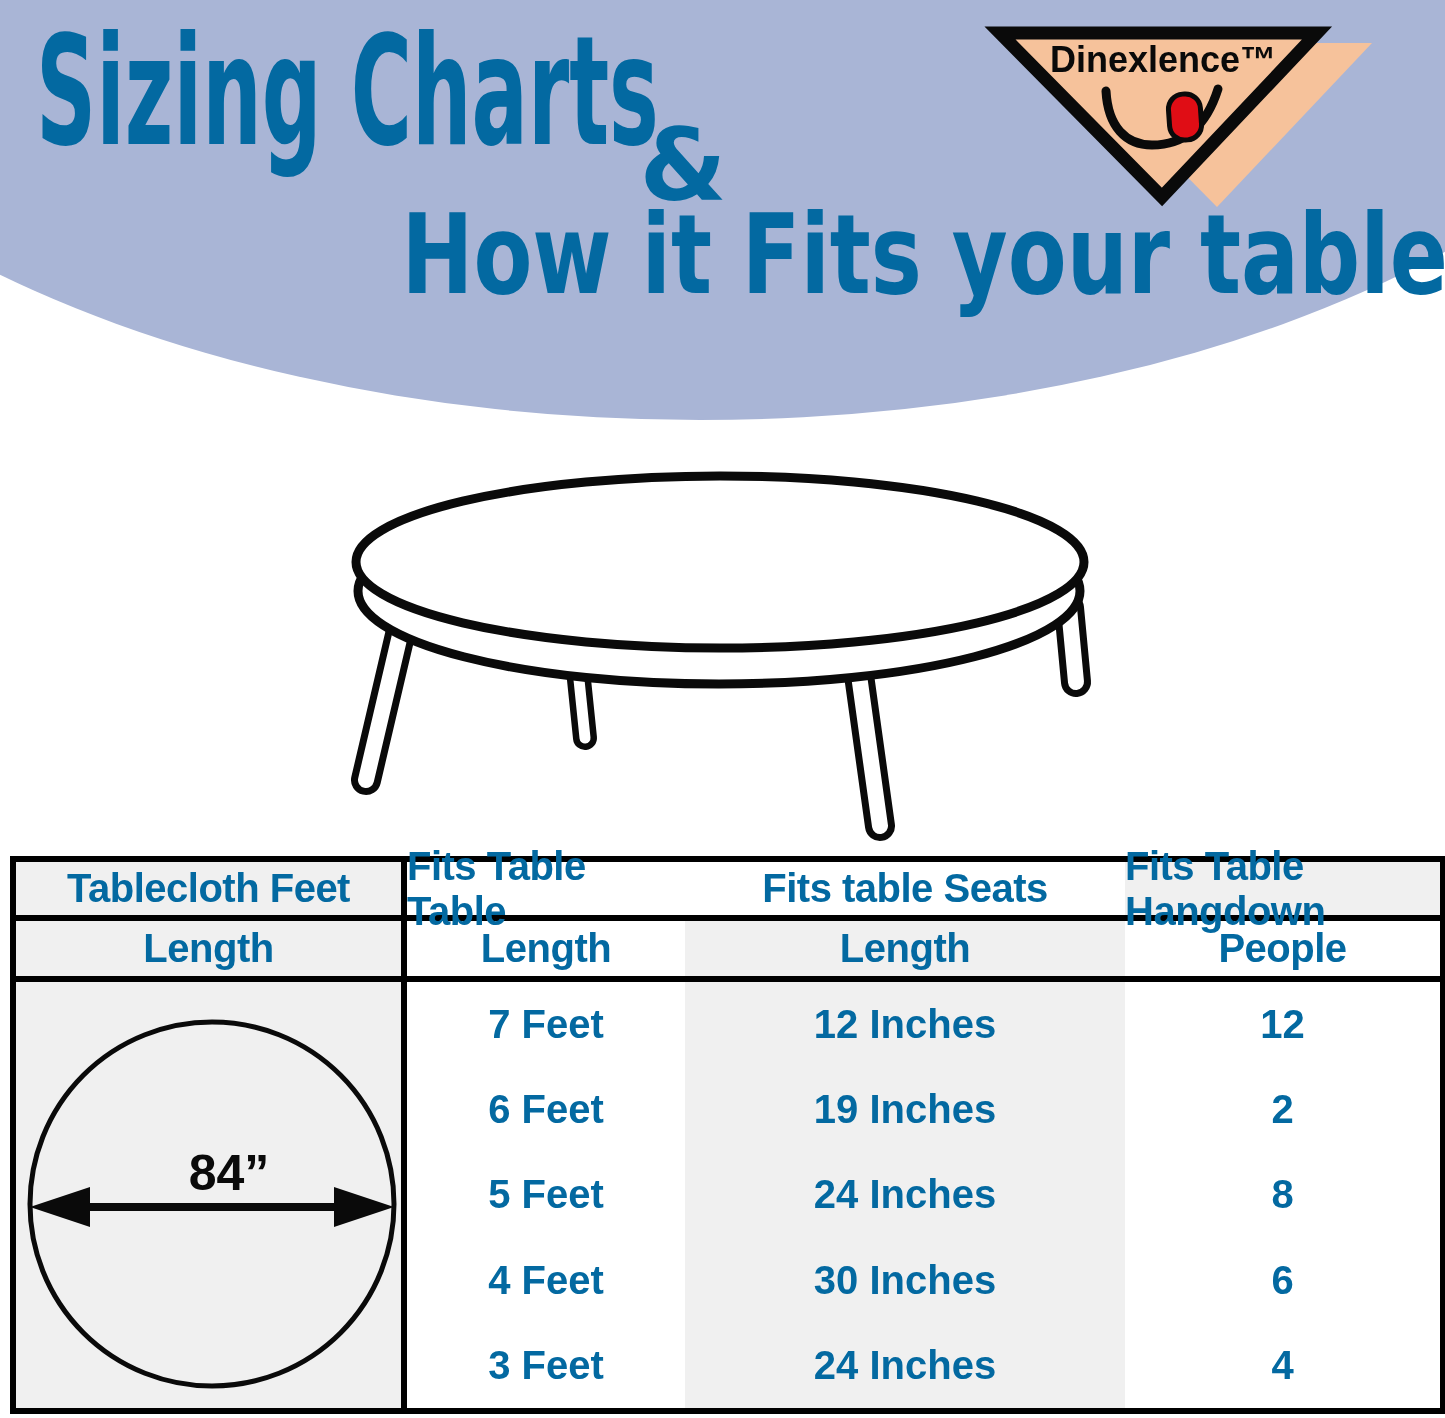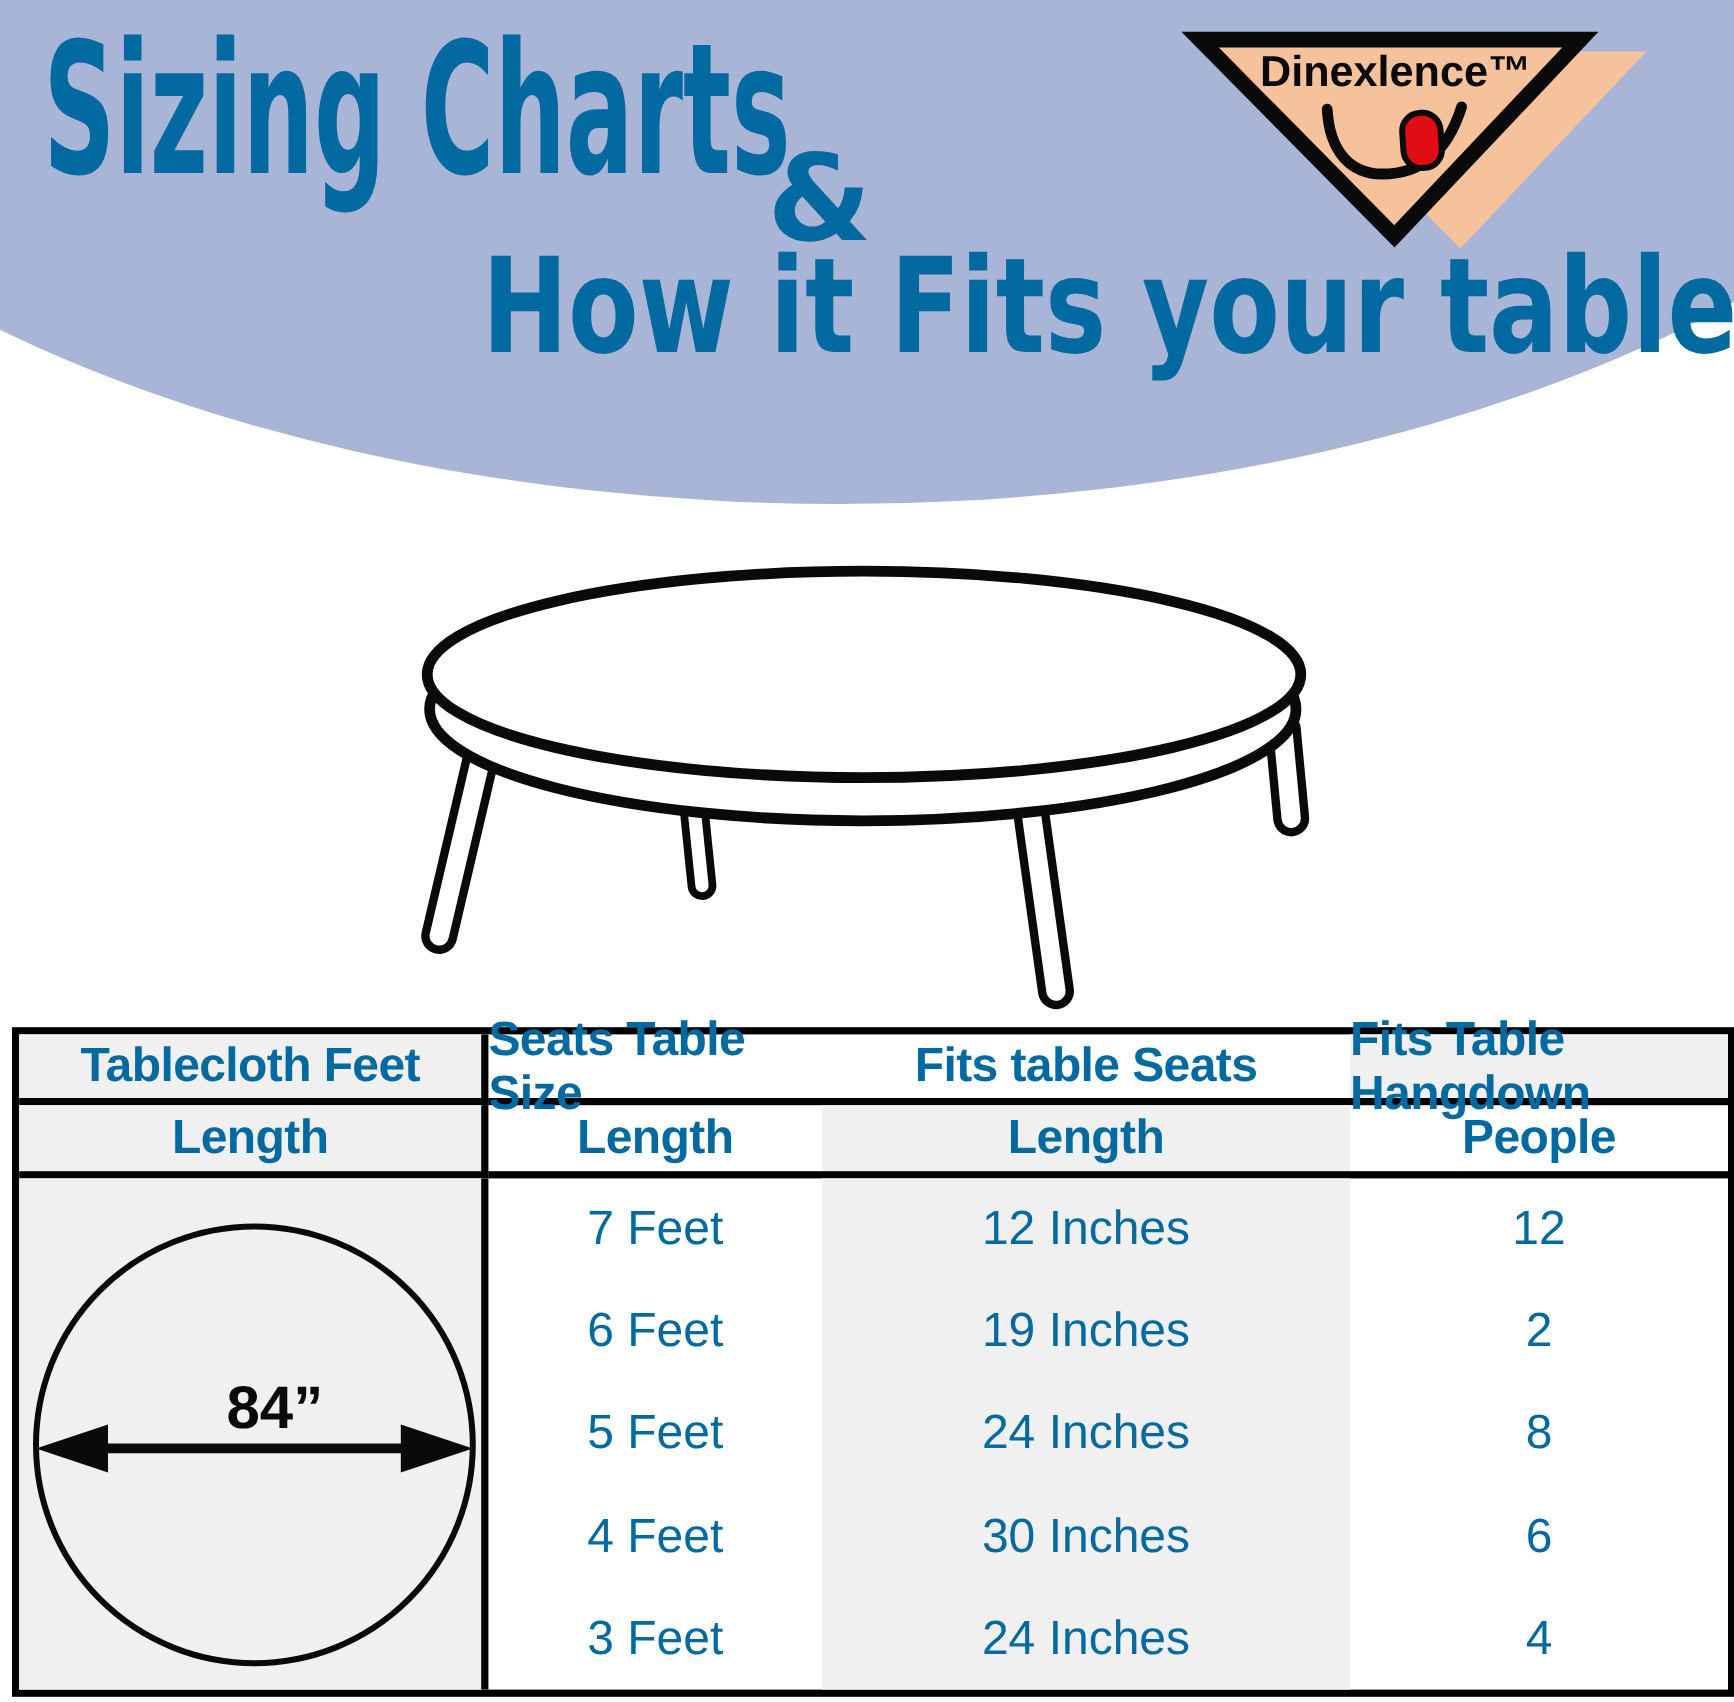--- a/index.html
+++ b/index.html
@@ -62,21 +62,21 @@
   .cell {
     box-sizing:border-box; display:flex; align-items:center; justify-content:center;
     font-weight:bold; font-size:40px; letter-spacing:-0.5px;
   }
   .c1      { border-right:6px solid #000; }
   .row-top { border-bottom:6px solid #000; }
   .gray    { background:#f0f0f0; }
   .body-col {
     box-sizing:border-box; display:grid; grid-template-rows:repeat(5,1fr);
     align-items:center; justify-items:center;
-    font-weight:normal; font-size:40px;
+    font-weight:bold; font-size:40px;
   }
   .diagram-cell { box-sizing:border-box; }
   .diagram-cell svg { width:100%; height:100%; display:block; }
   .dia-circle { fill:none; stroke:#0a0a0a; stroke-width:5px; }
   .dia-line   { stroke:#0a0a0a; stroke-width:8px; }
   .dia-head   { fill:#0a0a0a; }
   .dia-label  {
     font-family:"Liberation Sans", sans-serif; font-weight:bold;
     font-size:50px; text-anchor:middle; fill:#0a0a0a;
   }
@@ -107,21 +107,21 @@
     <line class="leg-outer" x1="858" y1="668" x2="880" y2="826"></line>
     <line class="leg-inner" x1="858" y1="668" x2="880" y2="826"></line>
     <line class="leg-outer" x1="1069" y1="608" x2="1076" y2="682"></line>
     <line class="leg-inner" x1="1069" y1="608" x2="1076" y2="682"></line>
     <ellipse class="tabletop" cx="719" cy="591" rx="361" ry="93"></ellipse>
     <ellipse class="tabletop" cx="720" cy="562" rx="364" ry="86"></ellipse>
   </svg>
 
   <div class="size-table">
     <div class="cell row-top c1 gray">Tablecloth Feet</div>
-    <div class="cell row-top">Seats Table Size</div>
+    <div class="cell row-top">Fits Table Table</div>
     <div class="cell row-top">Fits table Seats</div>
     <div class="cell row-top gray">Fits Table Hangdown</div>
 
     <div class="cell row-top c1 gray">Length</div>
     <div class="cell row-top">Length</div>
     <div class="cell row-top gray">Length</div>
     <div class="cell row-top">People</div>
 
     <div class="diagram-cell c1 gray">
       <svg viewBox="0 0 385 420" aria-hidden="true">

